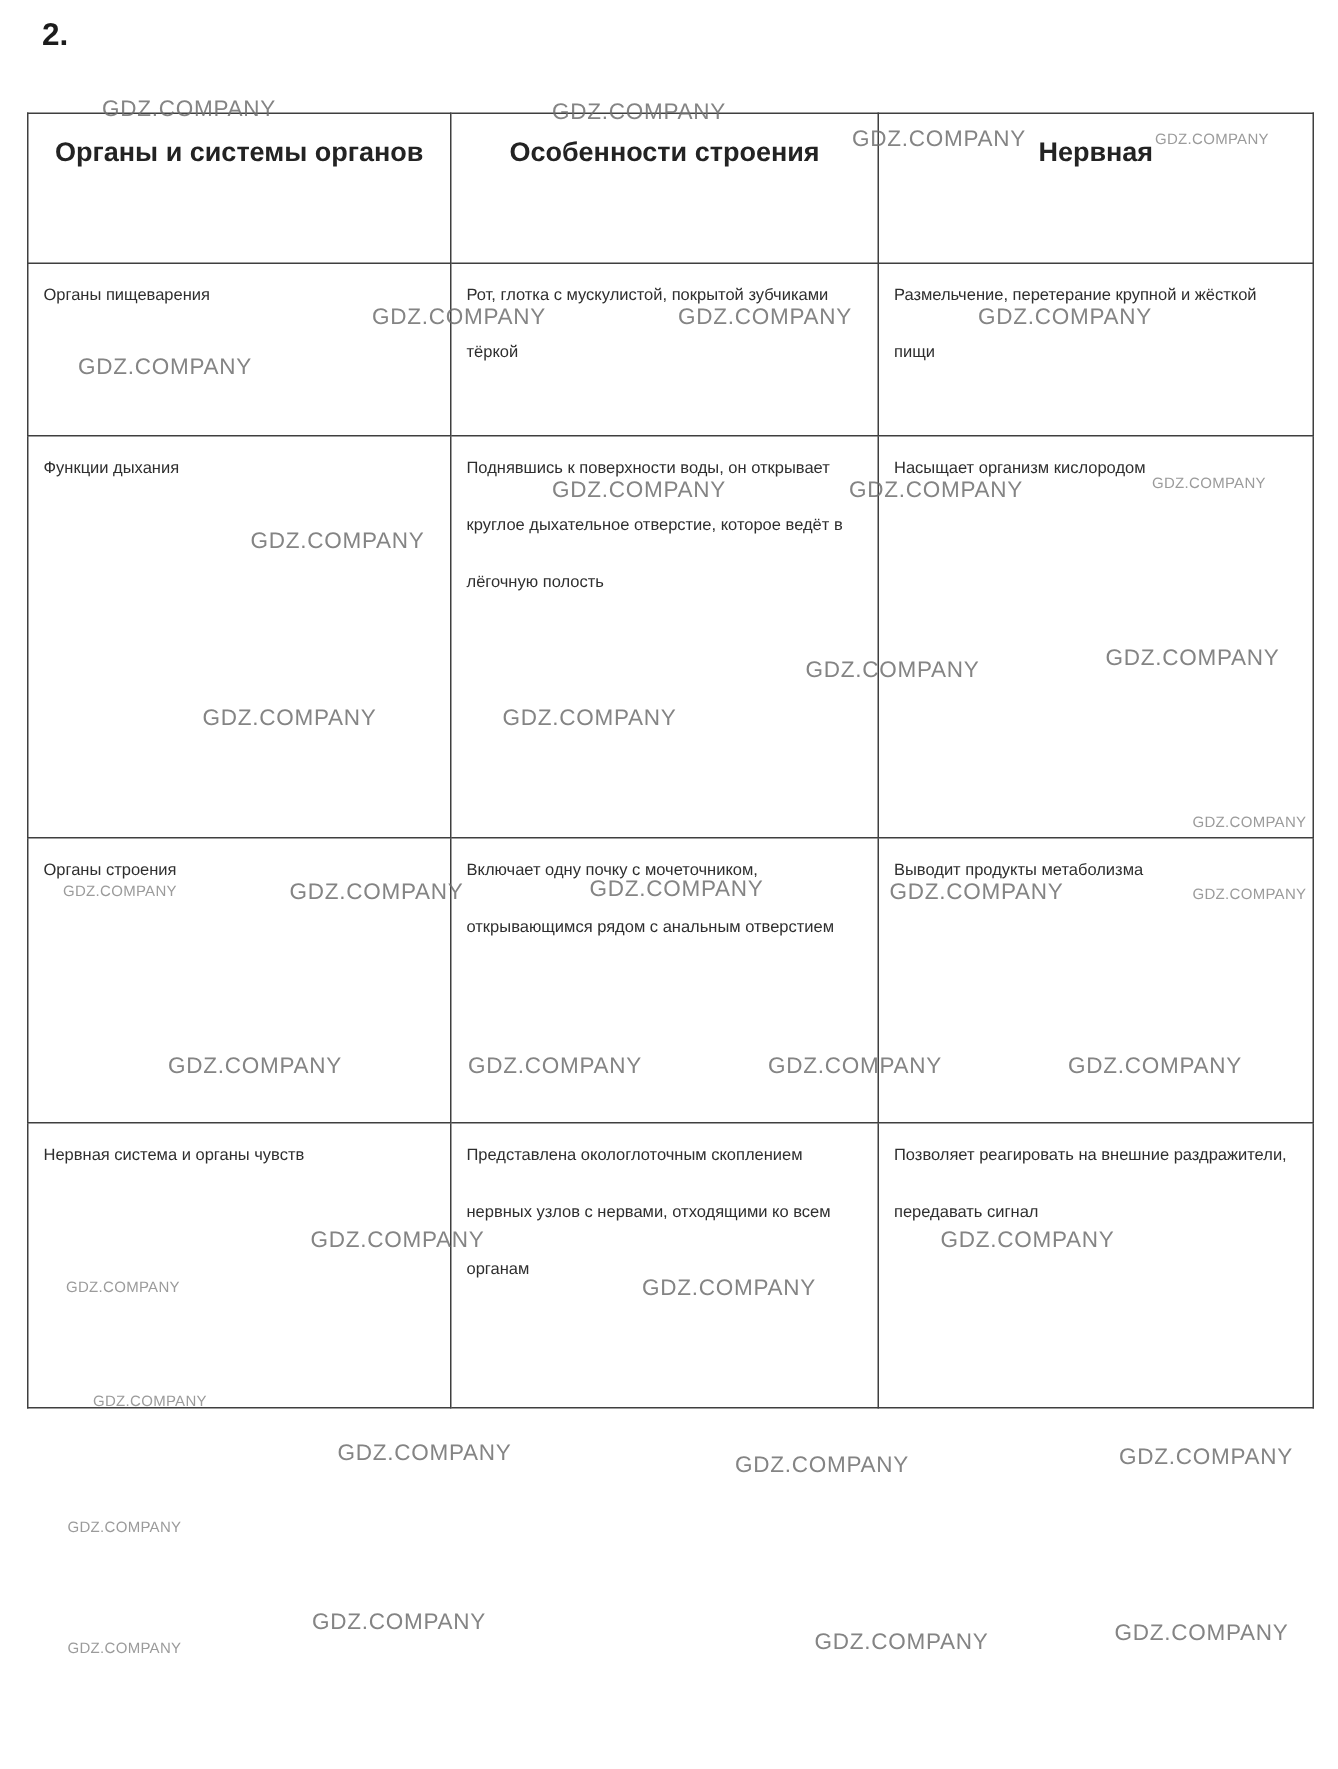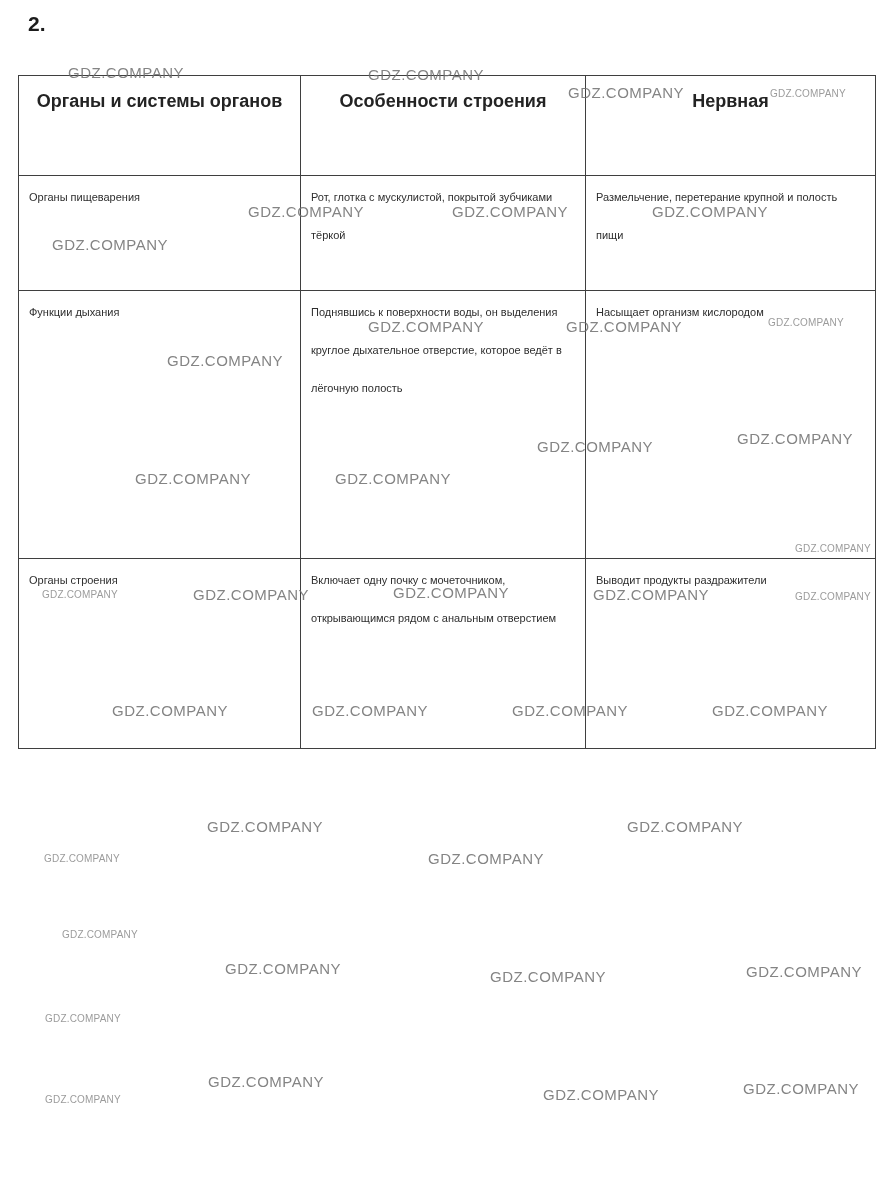--- a/index.html
+++ b/index.html
@@ -100,31 +100,36 @@
     <tr>
       <th>Органы и системы органов</th>
       <th>Особенности строения</th>
       <th>Нервная</th>
     </tr>
   </thead>
   <tbody>
     <tr>
       <td>Органы пищеварения</td>
       <td>Рот, глотка с мускулистой, покрытой зубчиками тёркой</td>
-      <td>Размельчение, перетерание крупной и полость пищи</td>
+      <td>Размельчение, перетерание крупной и жёсткой пищи</td>
     </tr>
     <tr>
       <td>Функции дыхания</td>
-      <td>Поднявшись к поверхности воды, он выделения круглое дыхательное отверстие, которое ведёт в лёгочную полость</td>
+      <td>Поднявшись к поверхности воды, он открывает круглое дыхательное отверстие, которое ведёт в лёгочную полость</td>
       <td>Насыщает организм кислородом</td>
     </tr>
     <tr>
       <td>Органы строения</td>
       <td>Включает одну почку с мочеточником, открывающимся рядом с анальным отверстием</td>
-      <td>Выводит продукты раздражители</td>
+      <td>Выводит продукты метаболизма</td>
+    </tr>
+    <tr>
+      <td>Нервная система и органы чувств</td>
+      <td>Представлена окологлоточным скоплением нервных узлов с нервами, отходящими ко всем органам</td>
+      <td>Позволяет реагировать на внешние раздражители, передавать сигнал</td>
     </tr>
   </tbody>
 </table>
 
 <div id="watermark-layer">
     <span class="wm" style="left: 68px; top: 64px;">GDZ.COMPANY</span>
     <span class="wm" style="left: 368px; top: 66px;">GDZ.COMPANY</span>
     <span class="wm" style="left: 568px; top: 84px;">GDZ.COMPANY</span>
     <span class="wm wm-small" style="left: 770px; top: 88px;">GDZ.COMPANY</span>
     <span class="wm" style="left: 248px; top: 203px;">GDZ.COMPANY</span>

